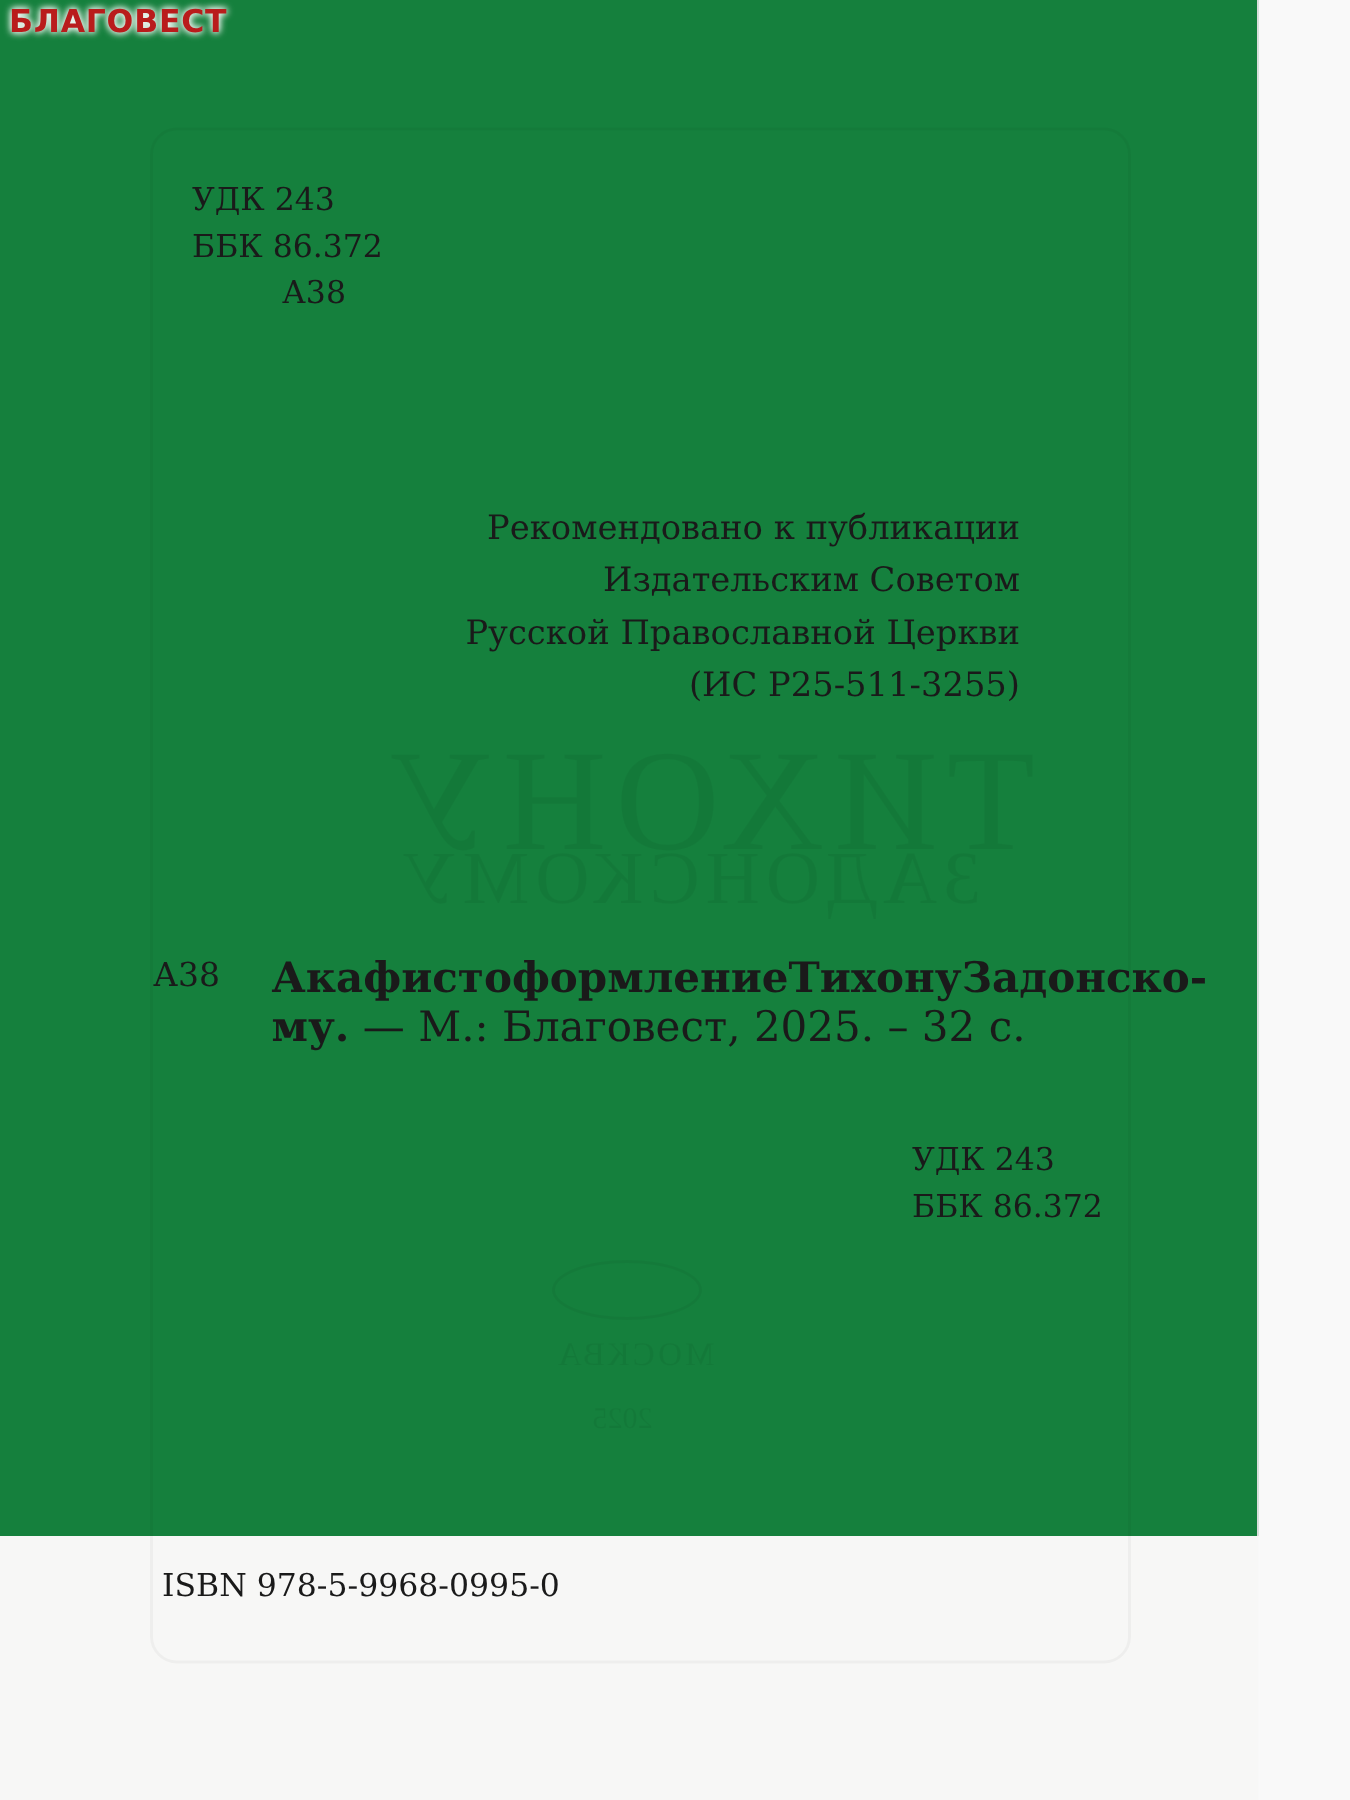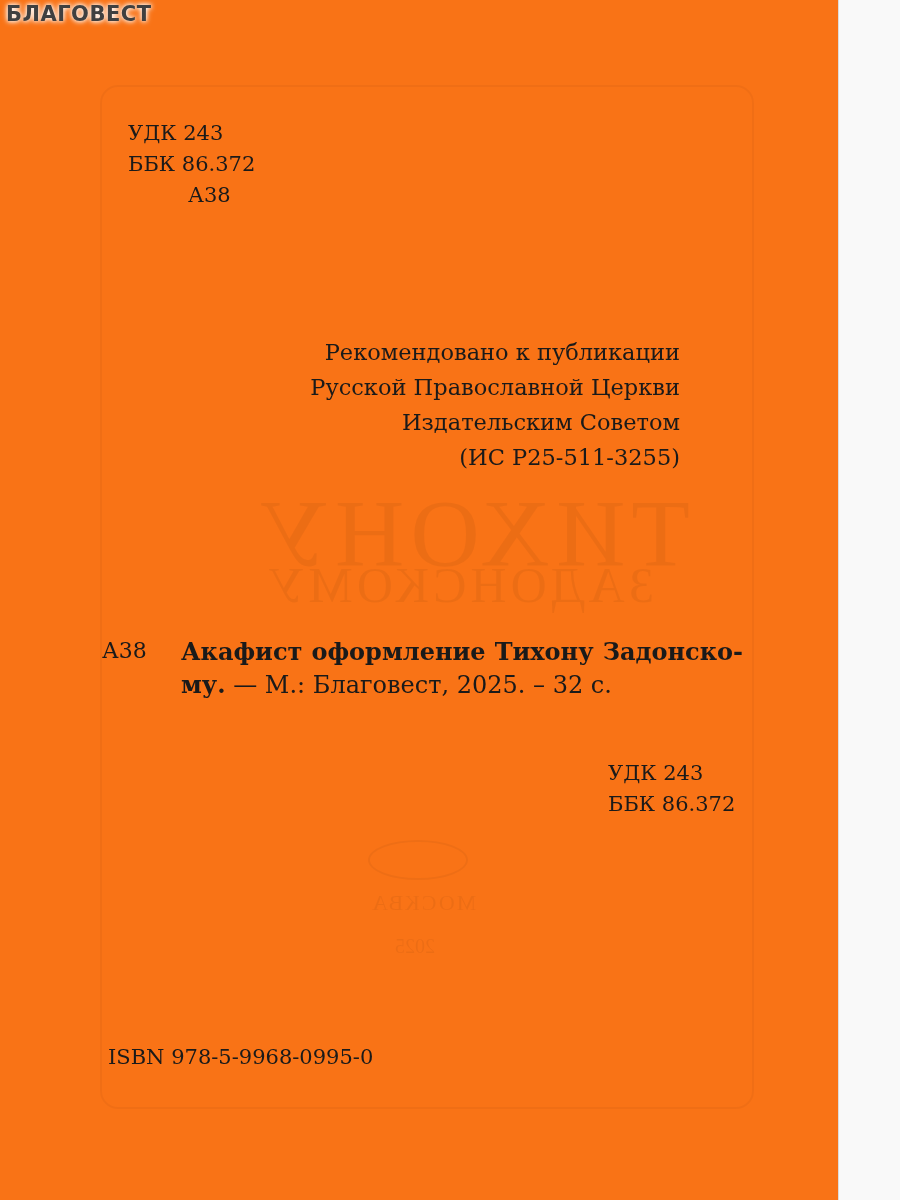--- a/index.html
+++ b/index.html
@@ -13,41 +13,41 @@
       overflow: hidden;
       background: #f7f7f6;
       font-family: "DejaVu Serif", "Liberation Serif", serif;
       color: #1a1a1a;
     }
     .page {
       position: absolute;
       left: 0;
       top: 0;
       width: 838px;
-      height: 1200px;
-      background: #f97316;
+      height: 1024px;
+      background: #15803d;
       border-right: 1px solid #dcdcdc;
     }
     .page-right {
       position: absolute;
       left: 839px;
       top: 0;
       width: 61px;
       height: 1200px;
       background: #f9f9f9;
     }
     .watermark {
       position: absolute;
       left: 6px;
       top: 2px;
       font-family: "DejaVu Sans", "Liberation Sans", sans-serif;
       font-weight: bold;
       font-size: 21px;
       letter-spacing: 0.5px;
-      color: #404040;
+      color: #b91c1c;
       text-shadow: 0 0 4px #fff, 0 0 6px #fff;
     }
     
     .ghost-frame {
       position: absolute;
       left: 100px;
       top: 85px;
       width: 650px;
       height: 1020px;
       border: 2px solid rgba(0,0,0,0.035);
@@ -94,21 +94,21 @@
     .entry-code {
       left: 102px;
       top: 635px;
       font-size: 22px;
     }
     .entry-body {
       position: absolute;
       left: 181px;
       top: 635px;
       width: 562px;
-      font-size: 24px;
+      font-size: 28px;
       line-height: 33px;
     }
     .entry-body .line1 {
       display: flex;
       justify-content: space-between;
       white-space: nowrap;
     }
     .entry-body .bold { font-weight: bold; }
     .classif-bottom { left: 608px; top: 758px; }
     .copyright {
@@ -134,22 +134,22 @@
   <div class="ghost-text ghost-4">2025</div>
 
   <div class="txt classif-top">
     <div>УДК 243</div>
     <div>ББК 86.372</div>
     <div class="indent">А38</div>
   </div>
 
   <div class="recommend">
     <div>Рекомендовано к публикации</div>
+    <div>Издательским Советом</div>
     <div>Русской Православной Церкви</div>
-    <div>Издательским Советом</div>
     <div>(ИС Р25-511-3255)</div>
   </div>
 
   <div class="txt entry-code">А38</div>
   <div class="entry-body">
     <div class="line1 bold">
       <span>Акафист</span>
       <span>оформление</span>
       <span>Тихону</span>
       <span>Задонско-</span>

